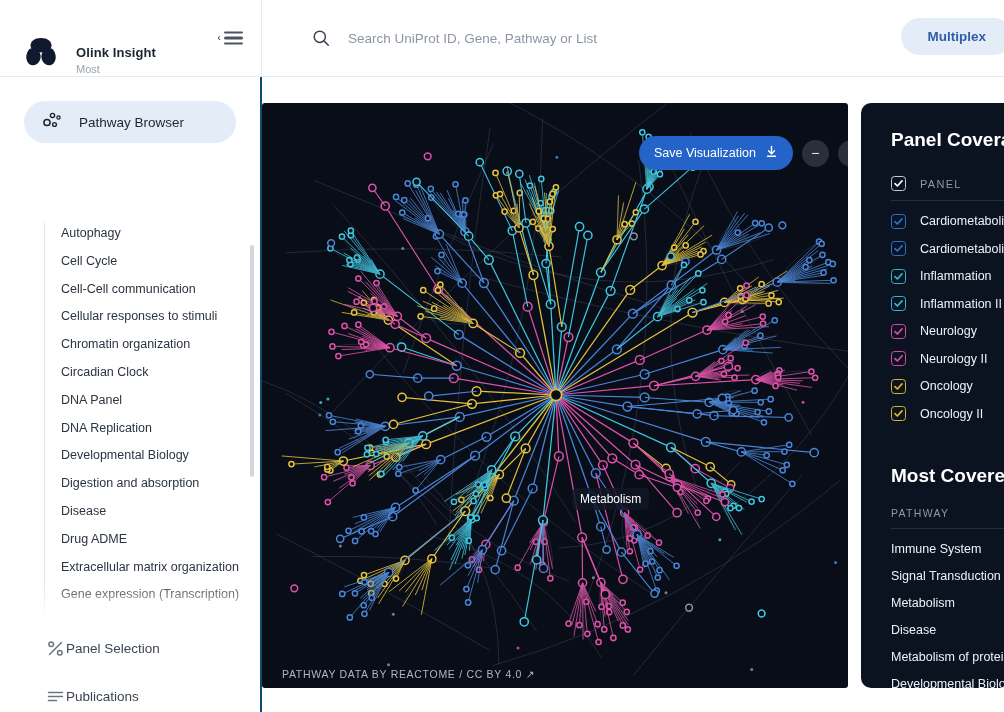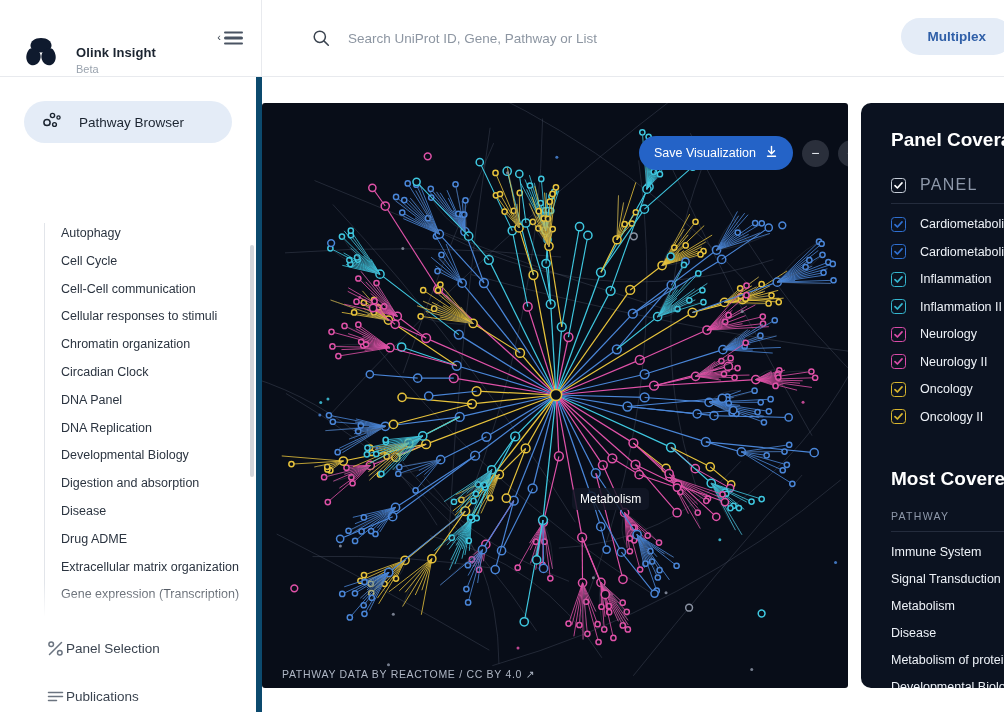--- a/index.html
+++ b/index.html
@@ -50,21 +50,21 @@
     background:#e4ecf7; color:#2f5fa8;
     font-size:13.5px; font-weight:bold;
     padding:11px 26px; border-radius:22px;
     border:none; cursor:pointer; white-space:nowrap;
     font-family:"Liberation Sans", sans-serif;
   }
 
   
   .sidebar {
     position:absolute; top:77px; left:0; width:262px; height:635px;
-    background:#ffffff; border-right:6px solid #0c4a6e;
+    background:#ffffff; border-right:2px solid #0c4a6e;
   }
   .nav-active {
     margin:24px 24px 0 24px; height:42px; border-radius:21px;
     background:#e4ecf7; display:flex; align-items:center; padding-left:18px;
     cursor:pointer;
   }
   .nav-active .nav-label { font-size:13.5px; color:#1b2430; margin-left:15px; }
 
   .pathway-list {
     position:absolute; top:146px; left:44px; width:214px; height:396px;
@@ -123,21 +123,21 @@
   
   .right-card {
     position:absolute; left:861px; top:103px; width:175px; height:585px;
     background:#0b1220; border-radius:10px; overflow:hidden; color:#fff;
   }
   .rc-title { font-size:19px; font-weight:bold; padding:26px 0 0 30px; white-space:nowrap; }
   .panel-head {
     display:flex; align-items:center; margin:25px 0 0 30px;
   }
   .panel-head-label {
-    font-size:16px; letter-spacing:1.3px; color:#8e98aa; margin-left:14px;
+    font-size:11px; letter-spacing:1.3px; color:#8e98aa; margin-left:14px;
   }
   .head-rule { height:1px; background:#242c3d; margin:9px 0 0 30px; width:120px; }
   .panel-row { display:flex; align-items:center; margin:12.5px 0 0 30px; }
   .panel-name { font-size:12.5px; color:#eef2f8; margin-left:14px; white-space:nowrap; }
 
   .cbx { width:15px; height:15px; border-radius:3.5px; border:1.6px solid #8e98aa;
          display:flex; align-items:center; justify-content:center; flex:0 0 auto; cursor:pointer; }
   .cbx svg { display:block; }
 
   .rc-title2 { font-size:19px; font-weight:bold; padding:0 0 0 30px; margin-top:44px; white-space:nowrap; }
@@ -152,21 +152,21 @@
   <div class="brand-zone">
     <div class="logo-mark">
       <svg width="42" height="42" viewBox="0 0 42 42">
         <path d="M21 4 C14.5 4 10.5 7.5 10.5 11.5 C10.5 15.5 15 18.5 21 18.5 C27 18.5 31.5 15.5 31.5 11.5 C31.5 7.5 27.5 4 21 4 Z" fill="#0f1a2e"></path>
         <path d="M9.2 15.2 C5.6 19.8 5.4 25.4 8.2 28.9 C11.1 32.4 16.3 32.1 19.2 27.5 C22 23 20.6 17.9 16.5 15.6 C13.9 14.2 11 13.8 9.2 15.2 Z" fill="#0f1a2e"></path>
         <path d="M32.8 15.2 C36.4 19.8 36.6 25.4 33.8 28.9 C30.9 32.4 25.7 32.1 22.8 27.5 C20 23 21.4 17.9 25.5 15.6 C28.1 14.2 31 13.8 32.8 15.2 Z" fill="#0f1a2e"></path>
       </svg>
     </div>
     <div class="brand-text">
       <div class="brand-title">Olink Insight</div>
-      <div class="brand-sub">Beta</div>
+      <div class="brand-sub">Most</div>
     </div>
     <div class="collapse-btn">
       <span class="collapse-chevron">‹</span>
       <span class="burger">
           <span></span>
           <span></span>
           <span></span>
         </span>
     </div>
   </div>

